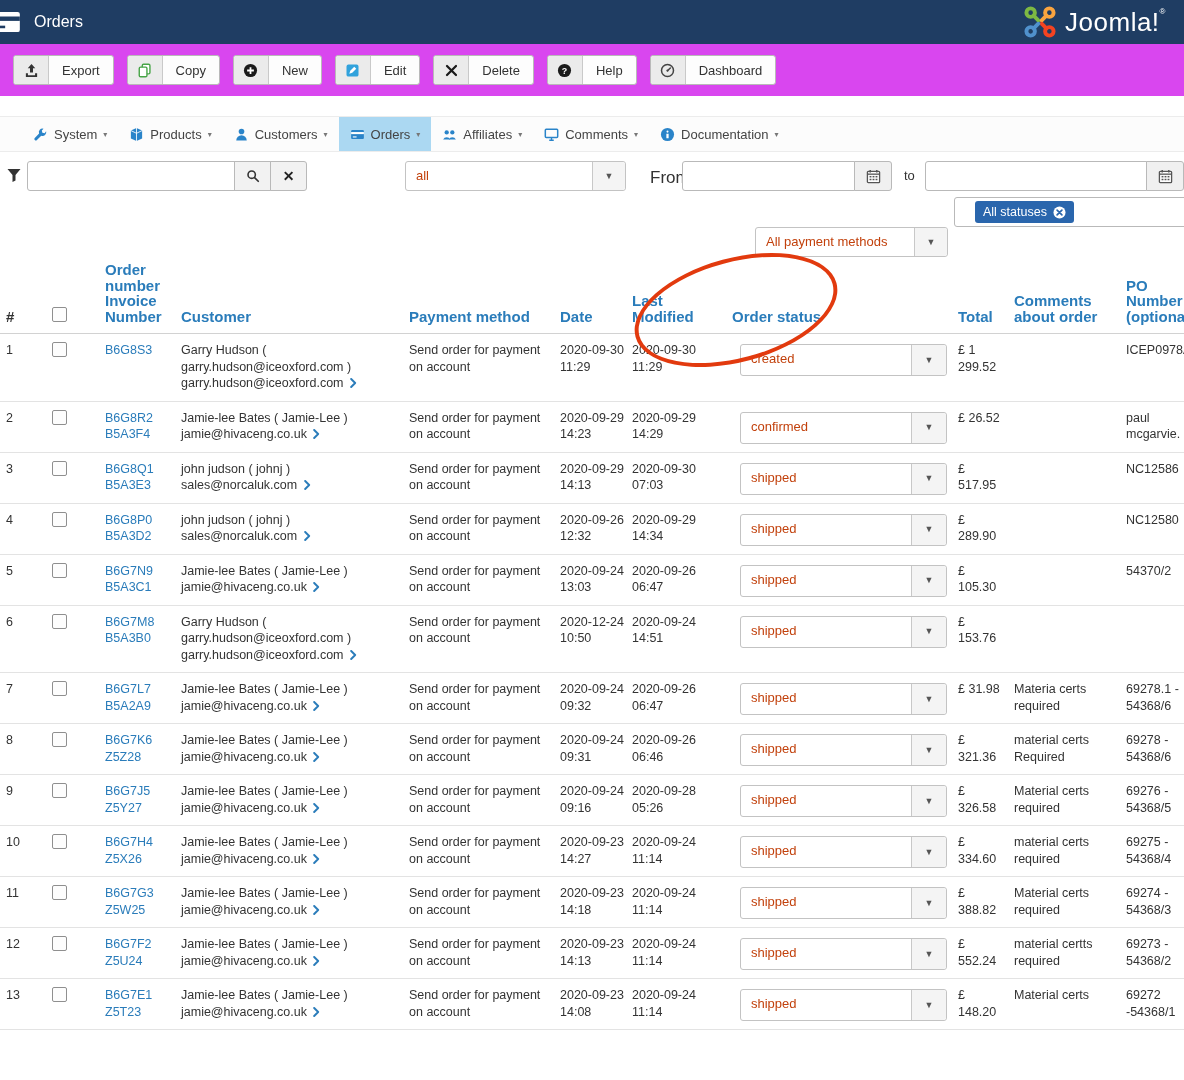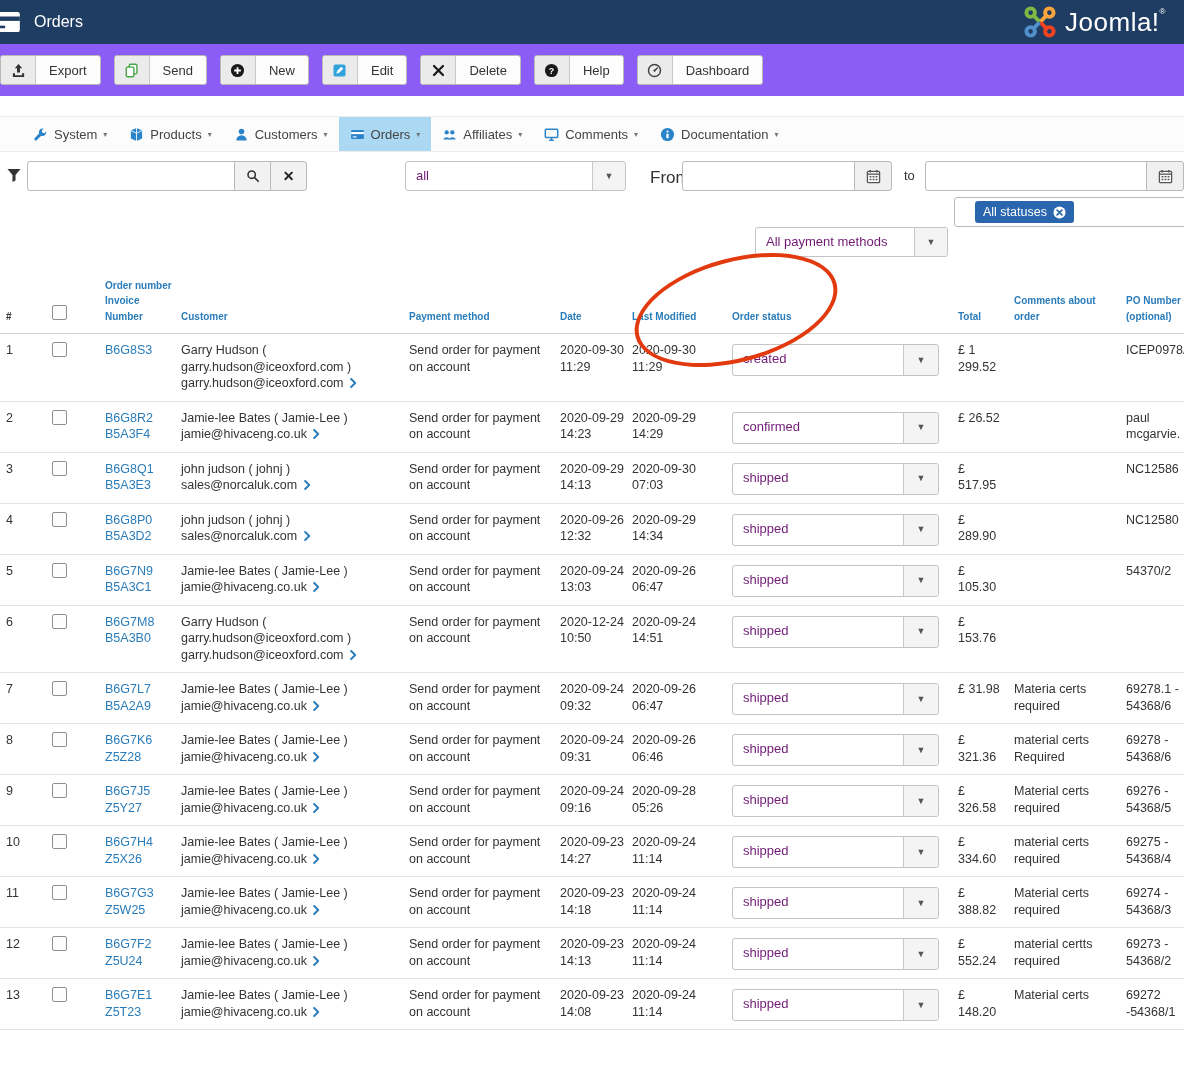--- a/index.html
+++ b/index.html
@@ -7,21 +7,21 @@
        font-family:"Liberation Sans","DejaVu Sans",sans-serif;color:#333;}
   .ic svg{display:block;}
   
   .topbar{height:44px;background:#1f3d63;display:flex;align-items:center;position:relative;}
   .brand{display:flex;align-items:center;margin-left:-8px;}
   .topbar-title{color:#fff;font-size:16px;margin-left:12px;font-weight:400;}
   .logo{position:absolute;right:18px;top:0;height:44px;display:flex;align-items:center;}
   .logo-text{color:#fff;font-size:26px;margin-left:8px;letter-spacing:.5px;}
   .logo-tm{color:#fff;font-size:8px;vertical-align:top;}
   
-  .toolbar{height:52px;background:#8b5cf6;display:flex;align-items:center;padding-left:0;gap:13px;box-sizing:border-box;}
+  .toolbar{height:52px;background:#d946ef;display:flex;align-items:center;padding-left:13px;gap:13px;box-sizing:border-box;}
   .tb-btn{display:flex;align-items:stretch;height:30px;border:1px solid #b9b9b9;border-radius:3px;background:#fdfdfd;padding:0;cursor:pointer;font-family:inherit;overflow:hidden;}
   .tb-ic{width:34px;background:#ebebeb;border-right:1px solid #c9c9c9;display:flex;align-items:center;justify-content:center;}
   .tb-ic svg{width:15px;height:15px;}
   .tb-label{display:flex;align-items:center;padding:0 13px;font-size:13px;color:#333;}
   
   .gap{height:20px;background:#fff;}
   .menubar{height:34px;background:#fcfcfc;border-top:1px solid #ececec;border-bottom:1px solid #ececec;display:flex;align-items:stretch;padding-left:22px;}
   .menu-item{display:flex;align-items:center;padding:0 11px;font-size:13px;color:#444;cursor:pointer;gap:6px;}
   .menu-item .ic svg{width:15px;height:15px;color:#2a84c9;}
   .menu-item.active{background:#abd8f2;}
@@ -30,58 +30,58 @@
   .filterzone{position:relative;height:70px;margin-top:8px;}
   .f-abs{position:absolute;box-sizing:border-box;}
   .funnel{left:6px;top:7px;width:16px;height:16px;}
   .search-group{left:27px;top:1px;display:flex;height:30px;}
   .search-input{width:208px;height:30px;border:1px solid #b9b9b9;border-radius:3px 0 0 3px;box-sizing:border-box;padding:0 8px;font-size:13px;font-family:inherit;}
   .sq-btn{width:37px;height:30px;background:#f2f2f2;border:1px solid #b9b9b9;margin-left:-1px;display:flex;align-items:center;justify-content:center;cursor:pointer;padding:0;}
   .sq-btn:last-child{border-radius:0 3px 3px 0;}
   .sq-btn svg{width:14px;height:14px;}
   .xmark{font-size:14px;font-weight:bold;color:#222;}
   .vm-select{border:1px solid #c3c3c3;border-radius:3px;background:#fff;height:30px;position:relative;cursor:pointer;}
-  .vm-select-label{position:absolute;left:10px;top:0;line-height:28px;font-size:13px;color:#701a75;}
+  .vm-select-label{position:absolute;left:10px;top:0;line-height:28px;font-size:13px;color:#c2410c;}
   .vm-select-caret{position:absolute;right:0;top:0;bottom:0;width:32px;background:#f4f4f4;border-left:1px solid #c8c8c8;border-radius:0 3px 3px 0;display:flex;align-items:center;justify-content:center;font-size:9px;color:#555;}
   .type-select{left:405px;top:1px;width:221px;}
   .from-label{left:650px;top:8px;font-size:17px;color:#333;}
   .to-label{left:904px;top:8px;font-size:13px;color:#333;}
   .date-group{display:flex;height:30px;}
   .dg-from{left:682px;top:1px;width:210px;}
   .dg-to{left:925px;top:1px;width:259px;}
   .date-input{flex:1;height:30px;border:1px solid #b9b9b9;border-radius:3px 0 0 3px;box-sizing:border-box;padding:0 8px;font-size:13px;font-family:inherit;min-width:0;}
   .cal-btn{width:38px;height:30px;background:#f0f0f0;border:1px solid #b9b9b9;margin-left:-1px;border-radius:0 3px 3px 0;display:flex;align-items:center;justify-content:center;cursor:pointer;padding:0;}
   .cal-btn svg{width:15px;height:15px;}
   .payment-select{left:755px;top:37px;width:193px;}
   .statuses-box{left:954px;top:37px;width:253px;height:30px;border:1px solid #b9b9b9;border-radius:3px;background:#fff;display:flex;align-items:center;padding-left:20px;}
   .chip{background:#2a66ad;color:#fff;border-radius:3px;height:22px;display:inline-flex;align-items:center;padding:0 8px;font-size:12.5px;gap:6px;cursor:pointer;}
   .chip .ic svg{width:13px;height:13px;}
   
   table.grid{width:1184px;border-collapse:collapse;table-layout:fixed;}
-  .grid th{vertical-align:bottom;text-align:left;font-size:10px;font-weight:bold;height:94px;padding:0 8px 9px 0;border-bottom:1px solid #d2d2d2;line-height:15.5px;}
+  .grid th{vertical-align:bottom;text-align:left;font-size:15px;font-weight:bold;height:94px;padding:0 8px 9px 0;border-bottom:1px solid #d2d2d2;line-height:15.5px;}
   .grid td{vertical-align:top;font-size:12.5px;padding:8px 8px 8px 0;border-bottom:1px solid #e3e3e3;line-height:16.5px;}
   .th-link{color:#2a7cba;}
   .th-plain{color:#333;}
   .col-num{width:38px;padding-left:6px !important;}
   .col-check{width:45px;}
   .col-order{width:68px;}
   .col-customer{width:212px;padding-right:16px !important;}
   .col-payment{width:135px;padding-right:16px !important;}
   .col-date{width:66px;padding-right:6px !important;}
   .col-modified{width:82px;padding-right:18px !important;}
   .col-status{width:218px;}
   .col-total{width:48px;}
   .col-comments{width:88px;padding-right:24px !important;}
   .col-po{width:78px;}
   .cb{display:inline-block;width:13px;height:13px;border:1px solid #8f8f8f;border-radius:2px;background:#fdfdfd;cursor:pointer;}
   .olink{display:block;color:#2a7cba;text-decoration:none;cursor:pointer;}
   .cust-link{cursor:pointer;}
   .cust-link .ic{display:inline-block;vertical-align:-1px;margin-left:3px;}
   .cust-link .ic svg{width:7px;height:10px;display:inline;}
-  .status-select{width:205px;margin-top:2px;}
+  .status-select{width:205px;margin-top:2px;margin-left:8px;}
   .status-select .vm-select-caret{width:34px;}
   
   .annotation-ellipse{position:absolute;left:632px;top:258px;width:200px;height:96px;border:4px solid #e23a0e;border-radius:50%;transform:rotate(-15deg);pointer-events:none;z-index:5;}
 </style>
 </head>
 <body>
 
 <div class="topbar">
   <span class="brand ic">
     <svg width="30" height="22" viewBox="0 0 16 12">
@@ -122,21 +122,21 @@
     </button>
     <button class="tb-btn">
       <span class="tb-ic">
         <span class="ic">
           <svg viewBox="0 0 16 16">
             <rect x="5.6" y="1.4" width="8.2" height="10.2" rx="1.4" fill="#fff" stroke="#47a447" stroke-width="1.5"></rect>
             <rect x="2.4" y="4.4" width="8.2" height="10.2" rx="1.4" fill="#fff" stroke="#47a447" stroke-width="1.5"></rect>
           </svg>
         </span>
       </span>
-      <span class="tb-label">Send</span>
+      <span class="tb-label">Copy</span>
     </button>
     <button class="tb-btn">
       <span class="tb-ic">
         <span class="ic">
           <svg viewBox="0 0 16 16">
             <circle cx="8" cy="8" r="7" fill="#1a1a1a"></circle>
             <path d="M8 4.4v7.2M4.4 8h7.2" stroke="#fff" stroke-width="1.9"></path>
           </svg>
         </span>
       </span>

